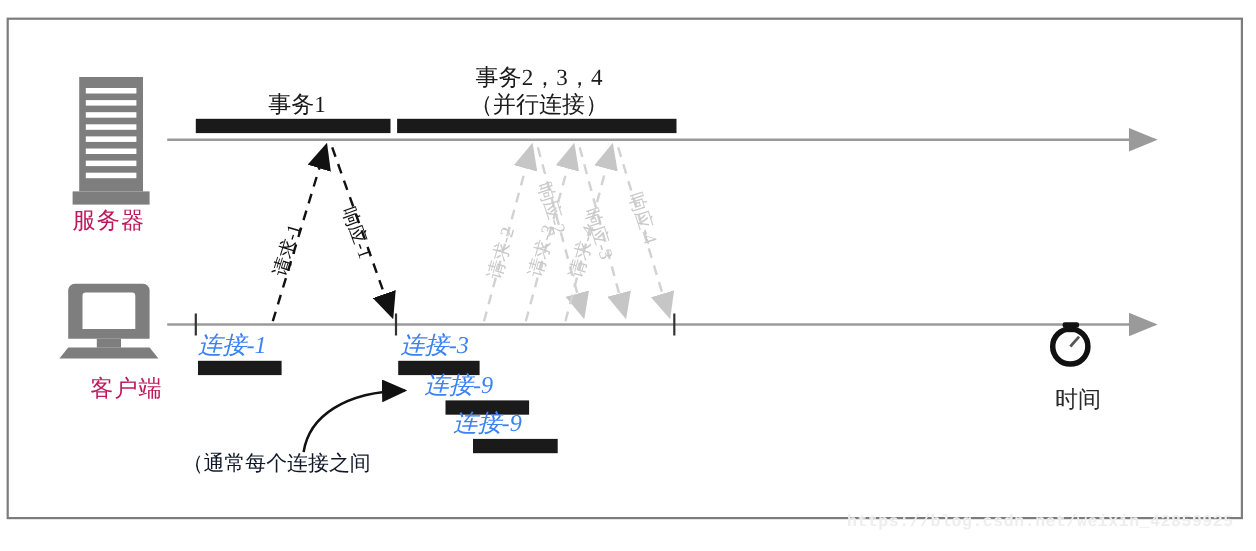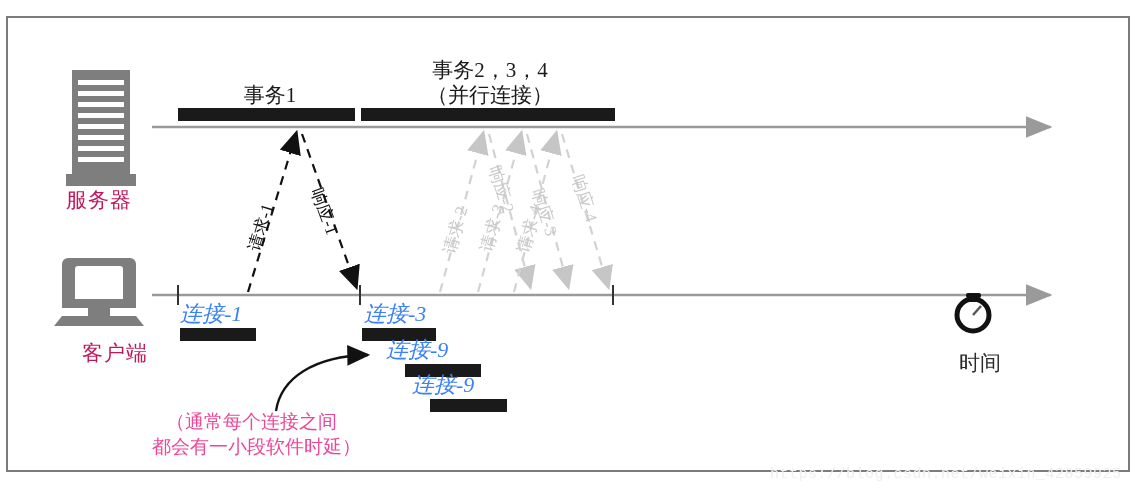--- a/index.html
+++ b/index.html
@@ -53,21 +53,21 @@
     color: #3b82f6;
     font-style: italic;
   }
   .txn-label {
     font-size: 21px;
     color: #1b1b1b;
     text-align: center;
   }
   .note-label {
     font-size: 19px;
-    color: #ec4899;
+    color: #0f172a;
     line-height: 1.35;
   }
   .time-label {
     font-size: 21px;
     color: #2a2a2a;
   }
   .bar {
     position: absolute;
     background: #1a1a1a;
     height: 13px;
@@ -84,20 +84,21 @@
   }
   .watermark {
     position: absolute;
     left: 770px;
     top: 466px;
     font-size: 15px;
     color: #eeeeee;
     font-family: "Liberation Mono", monospace;
     white-space: pre;
     letter-spacing: 0.5px;
+    font-weight: bold;
   }
 </style>
 </head>
 <body>
 
 <div id="figure">
 
   <div class="frame"></div>
 
   <svg class="svg-layer" viewBox="0 0 1142 501">
@@ -200,21 +201,20 @@
   <div class="lbl cjk txn-label" style="left:395px; top:83px; width:190px;">（并行连接）</div>
 
   <div class="lbl cjk bar-label" style="left:180px; top:301px;">连接-1</div>
   <div class="lbl cjk bar-label" style="left:364px; top:301px;">连接-3</div>
   <div class="lbl cjk bar-label" style="left:386px; top:337px;">连接-9</div>
   <div class="lbl cjk bar-label" style="left:412px; top:372px;">连接-9</div>
 
   <div class="lbl cjk time-label" style="left:959px; top:303px;margin-top:48px;">时间</div>
 
   <div class="lbl cjk note-label" style="left:166px; top:409px;">（通常每个连接之间</div>
-  <div class="lbl cjk note-label" style="left:152px; top:434px;">都会有一小段软件时延）</div>
 
   <div class="arrow-lbl cjk" style="left:243px; top:247px; transform:rotate(-73deg);">请求-1</div>
   <div class="arrow-lbl cjk" style="left:327px; top:185px; transform:rotate(70deg);">响应-1</div>
 
   <div class="arrow-lbl cjk faded" style="left:438px; top:250px; transform:rotate(-74deg);">请求-2</div>
   <div class="arrow-lbl cjk faded" style="left:475px; top:248px; transform:rotate(-74deg);">请求-3</div>
   <div class="arrow-lbl cjk faded" style="left:505px; top:163px; transform:rotate(72deg);">响应-2</div>
   <div class="arrow-lbl cjk faded" style="left:512px; top:249px; transform:rotate(-74deg);">请求-4</div>
   <div class="arrow-lbl cjk faded" style="left:548px; top:186px; transform:rotate(72deg);">响应-3</div>
   <div class="arrow-lbl cjk faded" style="left:588px; top:172px; transform:rotate(72deg);">响应-4</div>

